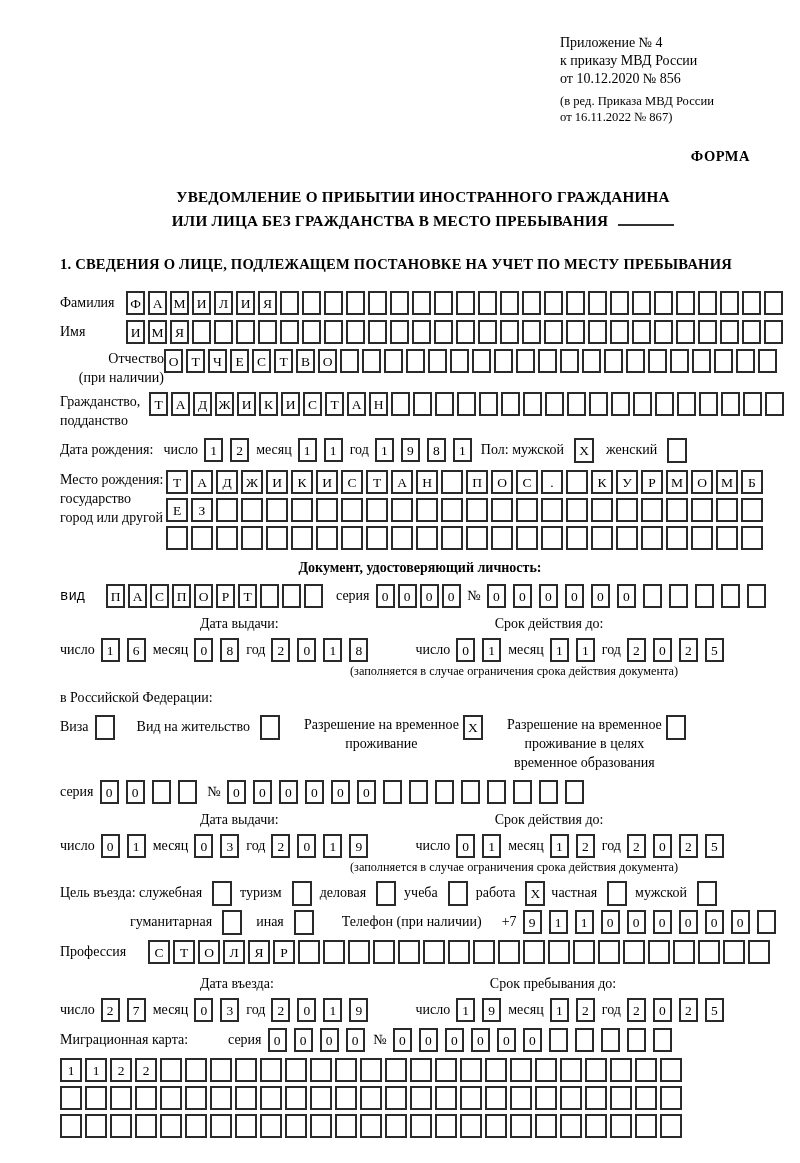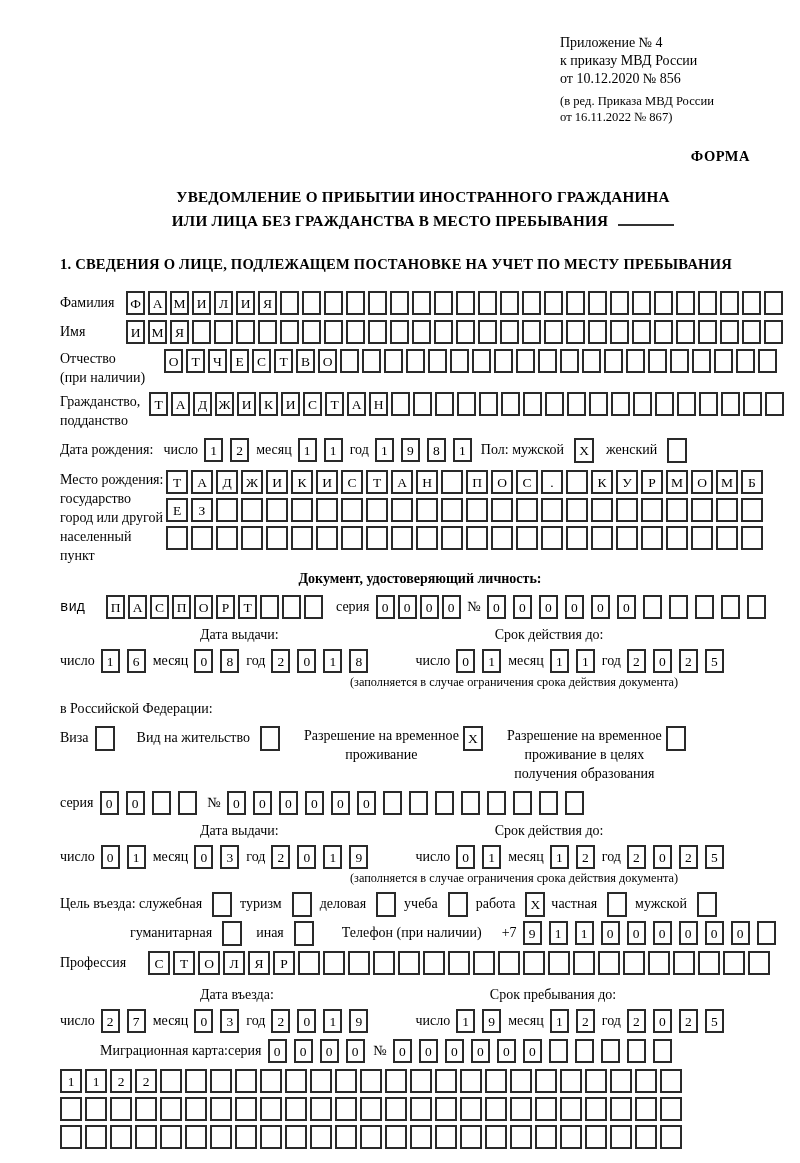--- a/index.html
+++ b/index.html
@@ -121,21 +121,21 @@
           <span class="cell std"></span>
           <span class="cell std"></span>
           <span class="cell std"></span>
           <span class="cell std"></span>
           <span class="cell std"></span>
           <span class="cell std"></span>
           <span class="cell std"></span>
         </span>
       </div>
       <div class="frow">
-        <div class="lab ml" style="width: 104px;">
+        <div class="lab ml" style="width: 104px; text-align: right;">
           <div>Отчество</div>
           <div>(при наличии)</div>
         </div>
         <span class="cgroup">
           <span class="cell std">О</span>
           <span class="cell std">Т</span>
           <span class="cell std">Ч</span>
           <span class="cell std">Е</span>
           <span class="cell std">С</span>
           <span class="cell std">Т</span>
@@ -222,21 +222,20 @@
         <span class="tx" style="margin-left: 2px;">Пол: мужской</span>
         <span class="cell ck">X</span>
         <span class="tx" style="margin-left: 8px;">женский</span>
         <span class="cell ck"></span>
       </div>
       <div class="frow" style="margin-bottom: 2px;">
         <div class="lab ml" style="width: 106px;">
           <div>Место рождения:</div>
           <div>государство</div>
           <div>город или другой</div>
-          <div>населенный пункт</div>
         </div>
         <div class="stack">
           <span class="cgroup">
             <span class="cell wide">Т</span>
             <span class="cell wide">А</span>
             <span class="cell wide">Д</span>
             <span class="cell wide">Ж</span>
             <span class="cell wide">И</span>
             <span class="cell wide">К</span>
             <span class="cell wide">И</span>
@@ -407,21 +406,21 @@
         <span class="tx" style="margin-left: 18px;">Вид на жительство</span>
         <span class="cell ck"></span>
         <div class="lab ml" style="text-align: center; margin-left: 20px;">
           <div>Разрешение на временное</div>
           <div>проживание</div>
         </div>
         <span class="cell ck">X</span>
         <div class="lab ml" style="text-align: center; margin-left: 20px;">
           <div>Разрешение на временное</div>
           <div>проживание в целях</div>
-          <div>получения образования</div>
+          <div>временное образования</div>
         </div>
         <span class="cell ck"></span>
       </div>
       <div class="frow" style="margin-bottom: 4px;">
         <span class="tx">серия</span>
         <span class="cgroup">
           <span class="cell date">0</span>
           <span class="cell date">0</span>
           <span class="cell date"></span>
           <span class="cell date"></span>
@@ -595,21 +594,21 @@
         </span>
         <span class="tx">год</span>
         <span class="cgroup">
           <span class="cell date">2</span>
           <span class="cell date">0</span>
           <span class="cell date">2</span>
           <span class="cell date">5</span>
         </span>
       </div>
       <div class="frow" style="margin-bottom: 6px;">
-        <span class="lab" style="width: 168px; text-align: right;">Миграционная карта:</span>
+        <span class="lab" style="width: 168px;">Миграционная карта:</span>
         <span class="tx">серия</span>
         <span class="cgroup">
           <span class="cell date">0</span>
           <span class="cell date">0</span>
           <span class="cell date">0</span>
           <span class="cell date">0</span>
         </span>
         <span class="tx" style="margin-left: 2px;">№</span>
         <span class="cgroup">
           <span class="cell date">0</span>

